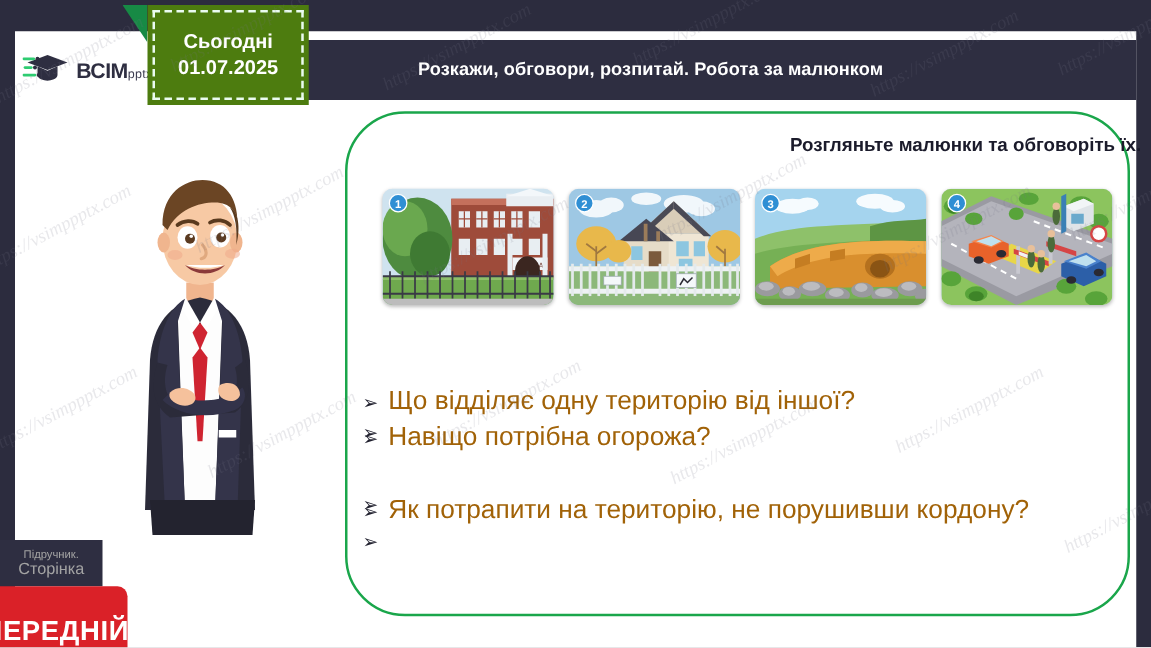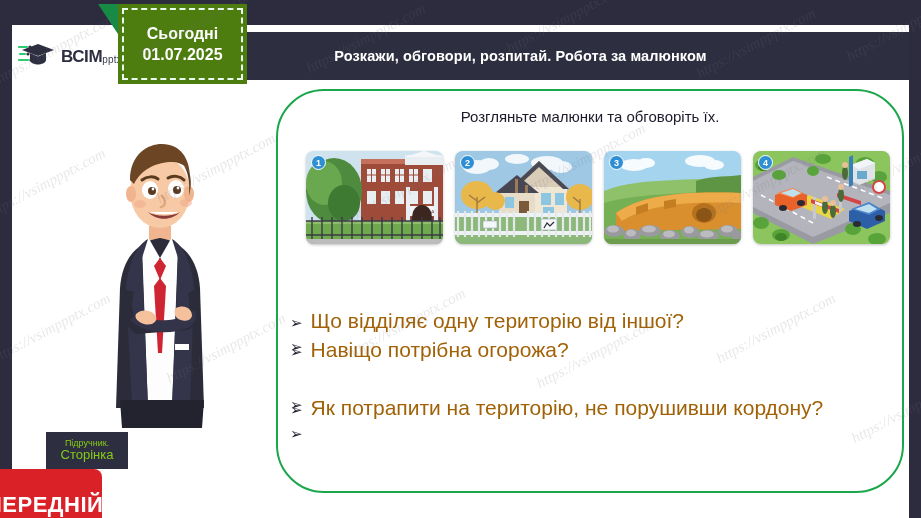--- a/index.html
+++ b/index.html
@@ -110,25 +110,25 @@
     position: absolute;
     left: 276px; top: 89px;
     width: 628px; height: 404px;
     border: 2.5px solid #1aa64b;
     border-radius: 48px;
     background: #ffffff;
   }
 
   .panel-title {
     position: absolute;
-    left: 0; top: 17px;
+    left: 11px; top: 17px;
     width: 100%;
-    text-align: center;
+    text-align: right;
     font-size: 15px;
-    font-weight: normal;
+    font-weight: bold;
     color: #1b1b2b;
   }
 
   
   .thumbs {
     position: absolute;
     left: 28px; top: 60px;
     width: 572px;
     display: flex;
     gap: 12px;
@@ -187,25 +187,24 @@
     left: 92px; top: 108px;
     width: 136px; height: 320px;
   }
 
   
   .textbook-label {
     position: absolute;
     left: 0px; top: 432px;
     width: 82px; height: 37px;
     background: #2e2e41;
-    color: #84cc16;
+    color: #a3a3a3;
     display: flex; flex-direction: column;
     align-items: center; justify-content: center;
     line-height: 1.05;
-    margin-left: 46px;
   }
   .textbook-l1 { font-size: 9px; }
   .textbook-l2 { font-size: 13px; }
 
   .red-badge {
     position: absolute;
     left: -14px; top: 469px;
     width: 116px; height: 60px;
     background: #da2128;
     border-radius: 8px;

